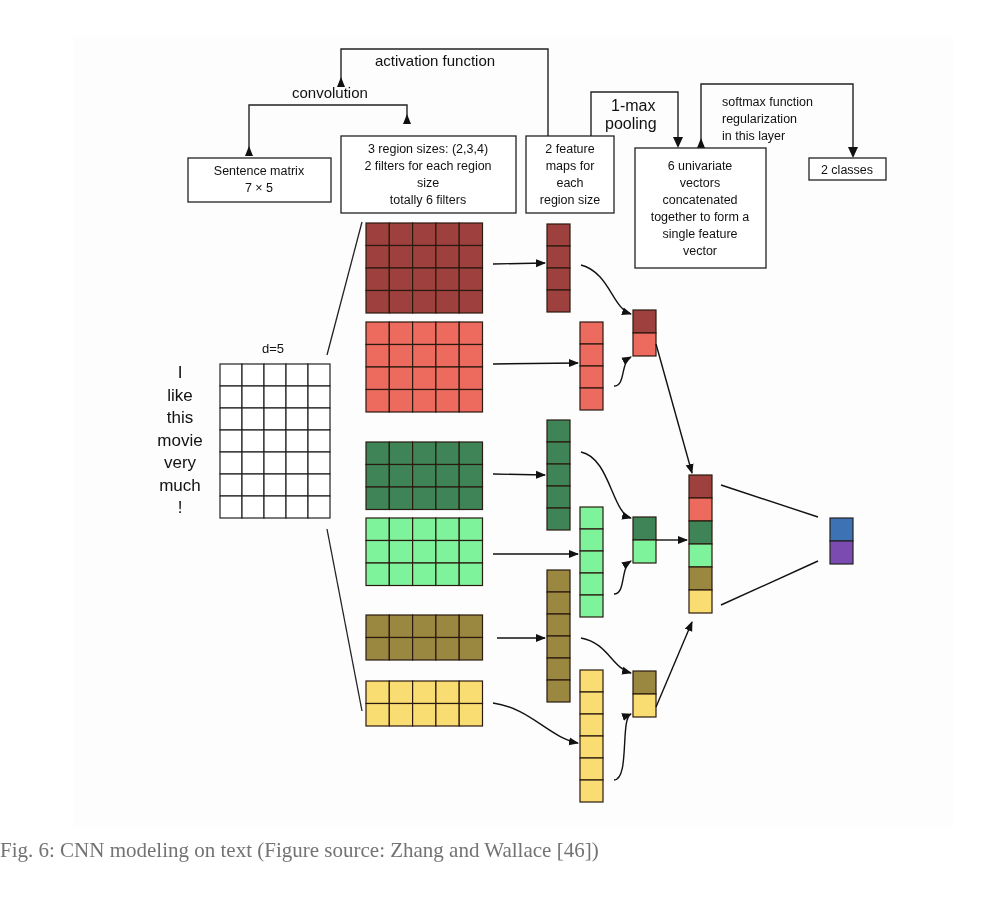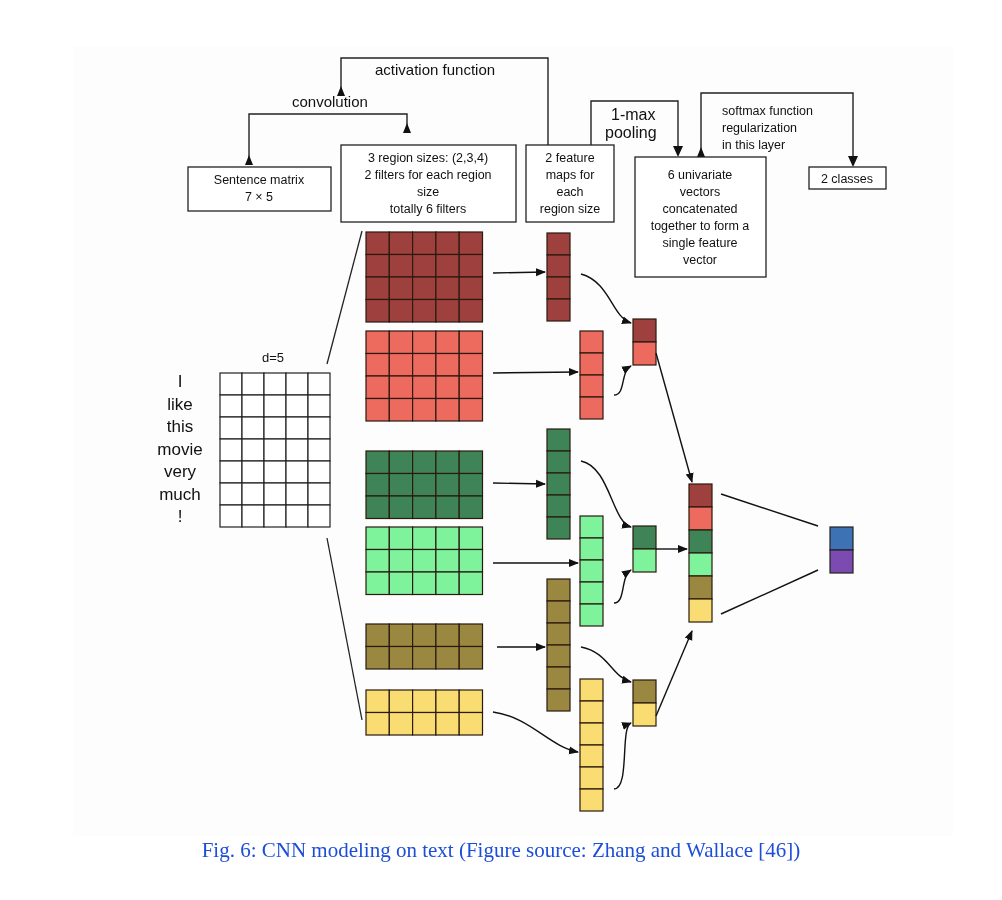--- a/index.html
+++ b/index.html
@@ -1,22 +1,22 @@
 <!DOCTYPE html>
 <html><head>
 <meta charset="utf-8">
 <style>
   html, body { margin: 0; padding: 0; background: #ffffff; }
   body { width: 1002px; height: 900px; position: relative; overflow: hidden; }
-  #figure { position: absolute; left: 0; top: 17px; width: 812px; height: 820px; }
+  #figure { position: absolute; left: 0; top: 8px; width: 812px; height: 820px; }
   .figure-bg { position: absolute; left: 73px; top: 29px; width: 880px; height: 790px; background: #fdfdfd; }
   svg text { font-family: "Liberation Sans", sans-serif; fill: #111; }
   .caption {
-    position: absolute; left: 0; width: 1002px; top: 838px; text-align: center;
-    font-family: "Liberation Serif", serif; font-size: 21px; color: #1d4ed8;
+    position: absolute; left: 0; width: 1002px; top: 838px; text-align: left;
+    font-family: "Liberation Serif", serif; font-size: 21px; color: #737373;
   }
 </style>
 </head>
 <body>
 
 <div id="figure">
   <div class="figure-bg"></div>
   <svg id="diagram" width="1002" height="820" viewBox="0 0 1002 820" style="position:absolute;left:0;top:0">
     <defs>
       <marker id="arr" markerWidth="10" markerHeight="10" refX="9" refY="5" orient="auto" markerUnits="userSpaceOnUse">

